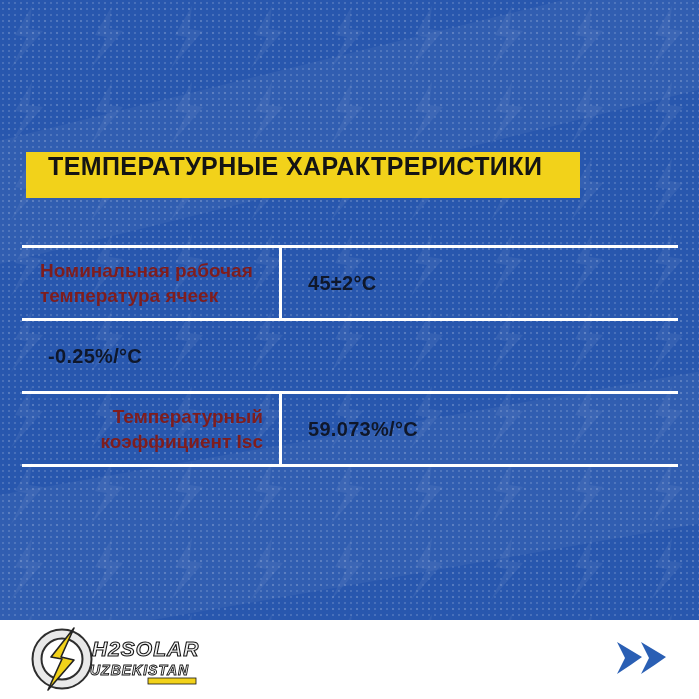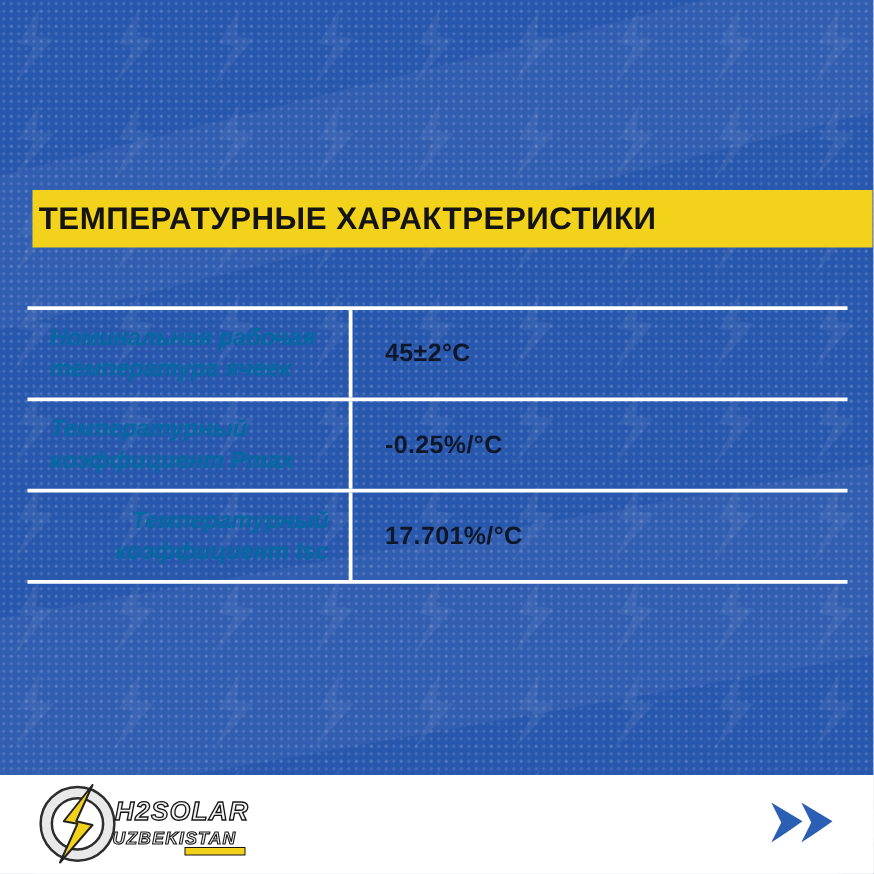--- a/index.html
+++ b/index.html
@@ -18,38 +18,38 @@
     background-size:6px 6px, 12px 12px;
     background-position:0 0, 3px 3px;
   }
   .wm-svg{position:absolute;left:0;top:0;}
   .sheen{position:absolute;background:rgba(255,255,255,0.045);pointer-events:none;}
   .sheen.a{width:980px;height:120px;top:40px;left:-80px;transform:rotate(-14deg);}
   .sheen.b{width:980px;height:150px;top:420px;left:-60px;transform:rotate(-10deg);}
 
   
   .banner{
-    position:absolute;left:26px;top:152px;width:672px;height:46px;
-    background:#f2d21a;display:flex;align-items:center;
-    box-sizing:border-box;padding-left:5px;
+    position:absolute;left:26px;top:152px;width:554px;height:46px;
+    background:#f2d21a;display:flex;align-items:flex-start;
+    box-sizing:border-box;padding-left:22px;
   }
   .banner-text{
     font-size:25px;font-weight:bold;color:#141414;letter-spacing:0.4px;
     white-space:nowrap;
   }
 
   
   .specs-table{position:absolute;left:22px;top:245px;width:656px;}
   .trow{display:flex;align-items:stretch;height:70px;border-top:3px solid #ffffff;}
   .trow:last-child{border-bottom:3px solid #ffffff;text-align:right;}
   .cell-label{
     width:260px;box-sizing:border-box;border-right:3px solid #ffffff;
     display:flex;align-items:center;
-    padding:0 16px 0 18px;color:#0369a1;font-weight:bold;
-    font-size:19px;line-height:1.32;font-style:italic;
+    padding:0 16px 0 18px;color:#7f1d1d;font-weight:bold;
+    font-size:19px;line-height:1.32;
   }
   .cell-value{
     flex:1;display:flex;align-items:center;padding-left:26px;
     color:#0f172a;font-weight:bold;font-size:20px;letter-spacing:0.3px;
   }
 
   
   .footer{position:absolute;left:0;top:620px;width:699px;height:79px;background:#ffffff;border-radius:30px;}
   .logo-svg{position:absolute;left:28px;top:6px;}
   .chevrons{position:absolute;right:26px;top:21px;}
@@ -75,26 +75,25 @@
   <div class="banner">
     <span class="banner-text">ТЕМПЕРАТУРНЫЕ ХАРАКТРЕРИСТИКИ</span>
   </div>
 
   <div class="specs-table">
     <div class="trow">
       <div class="cell-label">Номинальная рабочая температура ячеек</div>
       <div class="cell-value">45±2°C</div>
     </div>
     <div class="trow">
-      <div class="cell-label">Температурный коэффициент Pmax</div>
       <div class="cell-value">-0.25%/°C</div>
     </div>
     <div class="trow">
       <div class="cell-label">Температурный коэффициент Isc</div>
-      <div class="cell-value">17.701%/°C</div>
+      <div class="cell-value">59.073%/°C</div>
     </div>
   </div>
 
   <div class="footer">
 
     <svg class="logo-svg" width="200" height="66" viewBox="0 0 200 66">
 
       <circle cx="34" cy="33" r="25" fill="none" stroke="#2e2e2e" stroke-width="11"></circle>
       <circle cx="34" cy="33" r="25" fill="none" stroke="#e9e9e9" stroke-width="7"></circle>
 

